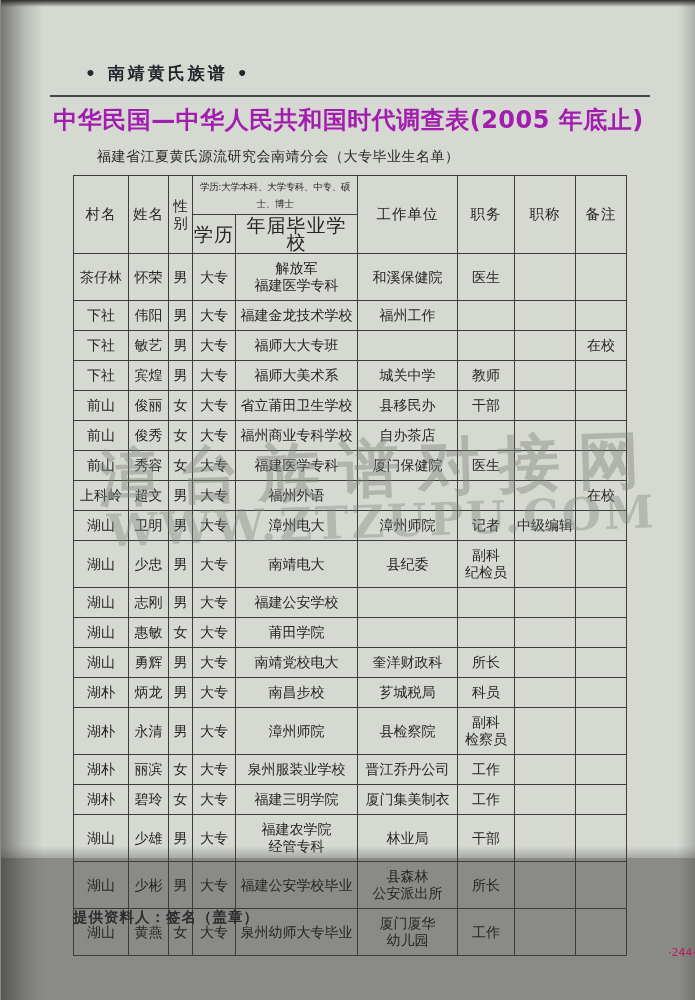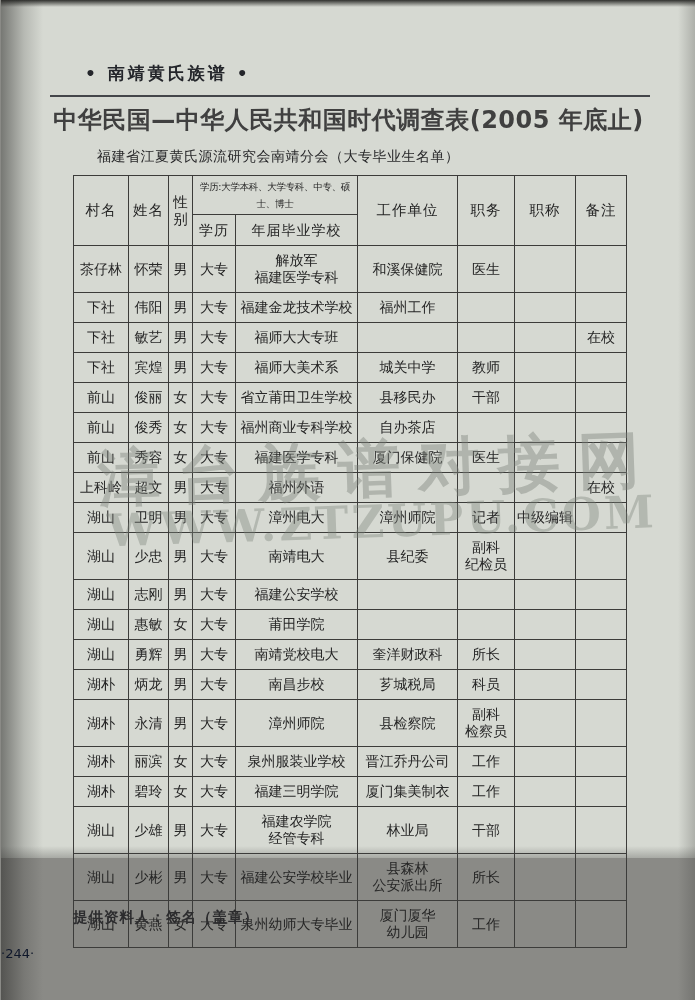--- a/index.html
+++ b/index.html
@@ -35,21 +35,21 @@
     font-size:17px;font-weight:bold;color:#24262b;
     letter-spacing:3px;
   }
   .rule{
     position:absolute;left:49px;top:95px;width:600px;height:2px;
     background:#44464a;
   }
   .doc-title{
     position:absolute;left:0;top:104px;width:695px;
     text-align:center;
-    font-size:24px;font-weight:bold;color:#404040;
+    font-size:24px;font-weight:bold;color:#a21caf;
     letter-spacing:0.5px;
   }
   .doc-subtitle{
     position:absolute;left:96px;top:148px;
     font-size:14px;color:#28282a;letter-spacing:0.5px;text-align:center;
   }
 
   table.survey{
     position:absolute;left:72px;top:175px;width:553px;
     border-collapse:collapse;table-layout:fixed;
@@ -63,29 +63,29 @@
     font-weight:normal;
     overflow:hidden;
   }
   table.survey thead th{padding:2px 1px;}
   th.edu-note{
     font-size:9.5px;font-weight:bold;letter-spacing:-0.3px;
     padding:2px 0;line-height:12px;white-space:nowrap;
   }
   th.h-main{font-size:14.5px;letter-spacing:1px;}
   th.vertical{letter-spacing:0;line-height:16px;padding:2px 0;margin-left:12px;}
-  th.sub{font-size:14px;height:26px;letter-spacing:1px;}
+  th.sub{font-size:19px;height:26px;letter-spacing:1px;}
 
   .footer-note{
     position:absolute;left:72px;top:908px;
     font-size:14.5px;color:#2c2c2e;letter-spacing:1px;font-weight:700;
   }
   .page-number{
-    position:absolute;left:0;top:946px;width:695px;text-align:left;
-    font-size:13px;color:#0f172a;
+    position:absolute;left:0;top:946px;width:695px;text-align:right;
+    font-size:11px;color:#be185d;
   }
 
   .watermark{
     position:absolute;left:0;top:0;width:695px;height:1000px;
     pointer-events:none;
     transform:rotate(-2deg);
   }
   .wm-line1{
     position:absolute;left:98px;top:428px;
     font-size:62px;font-weight:bold;

